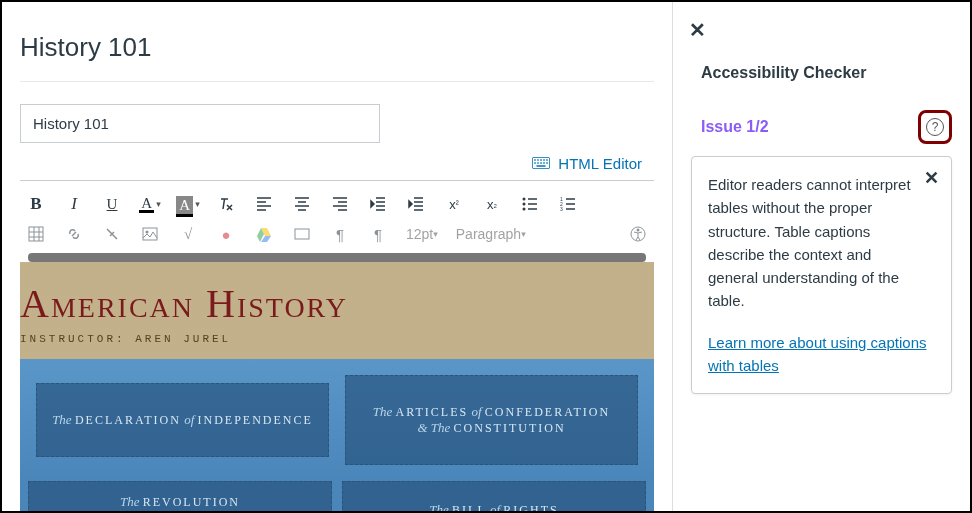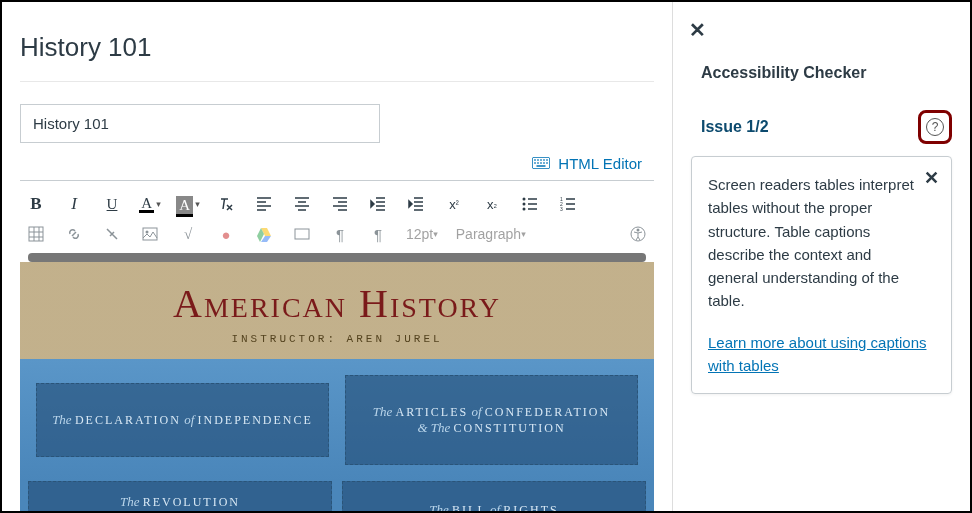--- a/index.html
+++ b/index.html
@@ -17,35 +17,35 @@
 .tb-bold { font-weight: bold; font-family: Georgia, serif; font-size: 17px; }
 .tb-italic { font-style: italic; font-family: Georgia, serif; font-size: 17px; }
 .tb-under { text-decoration: underline; font-family: Georgia, serif; }
 .tb-color { display: flex; align-items: center; gap: 2px; }
 .tb-color .letter { font-family: Georgia, serif; border-bottom: 3px solid #000; padding: 0 2px; line-height: 14px; }
 .tb-bg .letter { font-family: Georgia, serif; background: #888; color: #fff; padding: 1px 3px; }
 .caret { font-size: 9px; color: #555; }
 .tb-sel { font-size: 14px; color: #555; display: flex; align-items: center; }
 .scrollbar-fake { background: #777; border-radius: 4px; height: 9px; margin: 4px 8px 0 8px; position: relative; }
 .canvas-area { margin-top: 0; }
-.banner { background: #d5c6a2; background-image: linear-gradient(rgba(139,113,73,0.25),rgba(139,113,73,0.25)); text-align: center; padding: 18px 0 14px 0; }
+.banner { background: #d5c6a2; background-image: linear-gradient(rgba(139,113,73,0.25),rgba(139,113,73,0.25)); padding: 18px 0 14px 0; }
 .banner h1 { font-family: Georgia, "Times New Roman", serif; font-size: 40px; font-weight: 400; color: #7a1a1a; letter-spacing: 2px; }
 .banner .sc { font-variant: small-caps; }
 .banner .instr { font-family: Liberation Mono, monospace; font-size: 11px; letter-spacing: 3px; color: #54431f; margin-top: 6px; font-variant: small-caps; }
 .tiles { display: flex; gap: 16px; padding: 16px; background: linear-gradient(#5a96c8,#4a86ba); align-items: center; }
 .tile { flex: 1; background: rgba(30,70,110,0.55); padding: 28px 10px; text-align: center; font-family: Georgia, serif; color: #d8e8f5; font-size: 13px; border: 1px dashed #2a5478; }
 .tile em { font-style: italic; text-transform: none; color: #b8d4ea; }
 .tile .caps { letter-spacing: 2px; font-size: 12px; }
 .tiles2 { display: flex; gap: 10px; padding: 0 8px 8px 8px; background: linear-gradient(#4a86ba,#4a86ba); }
 
 .right { width: 298px; border-left: 1px solid #ddd; background: #fff; padding: 16px 16px 0 16px; position: relative; }
 .close-panel { font-size: 20px; color: #2d3b45; cursor: pointer; position: absolute; top: 16px; left: 16px; font-weight: bold; }
 .panel-title { font-size: 16px; font-weight: 700; color: #2d3b45; margin: 46px 0 28px 12px; }
 .issue-row { display: flex; justify-content: space-between; align-items: center; padding: 0 2px 12px 12px; }
-.issue-label { font-weight: 700; font-size: 16px; color: #0c4a6e; }
+.issue-label { font-weight: 700; font-size: 16px; color: #8b5cf6; }
 .help-circle { width: 34px; height: 34px; border-radius: 8px; border: 3px solid #7f0000; display: flex; align-items: center; justify-content: center; }
 .help-inner { width: 18px; height: 18px; border-radius: 50%; border: 1.5px solid #555; display: flex; align-items: center; justify-content: center; font-size: 12px; color: #555; }
 .card { border: 1px solid #c7cdd1; border-radius: 4px; padding: 16px; margin: 0 2px; position: relative; box-shadow: 0 1px 3px rgba(0,0,0,0.06); }
 .card-close { position: absolute; top: 10px; right: 12px; font-size: 18px; font-weight: bold; color: #2d3b45; cursor: pointer; }
 .card p { font-size: 15px; color: #2d3b45; line-height: 1.55; margin-bottom: 18px; padding-right: 18px; }
 .card a { color: #0374b5; text-decoration: underline; font-size: 15px; line-height: 1.55; }
 </style>
 </head>
 <body>
 
@@ -227,17 +227,17 @@
     <div class="close-panel">✕</div>
     <div class="panel-title">Accessibility Checker</div>
     <div class="issue-row">
       <div class="issue-label">Issue 1/2</div>
       <div class="help-circle">
         <div class="help-inner">?</div>
       </div>
     </div>
     <div class="card">
       <div class="card-close">✕</div>
-      <p>Screen readers tables interpret tables without the proper structure. Table captions describe the context and general understanding of the table.</p>
+      <p>Editor readers cannot interpret tables without the proper structure. Table captions describe the context and general understanding of the table.</p>
       <a href="#">Learn more about using captions with tables</a>
     </div>
   </div>
 </div>
 
 </body></html>

